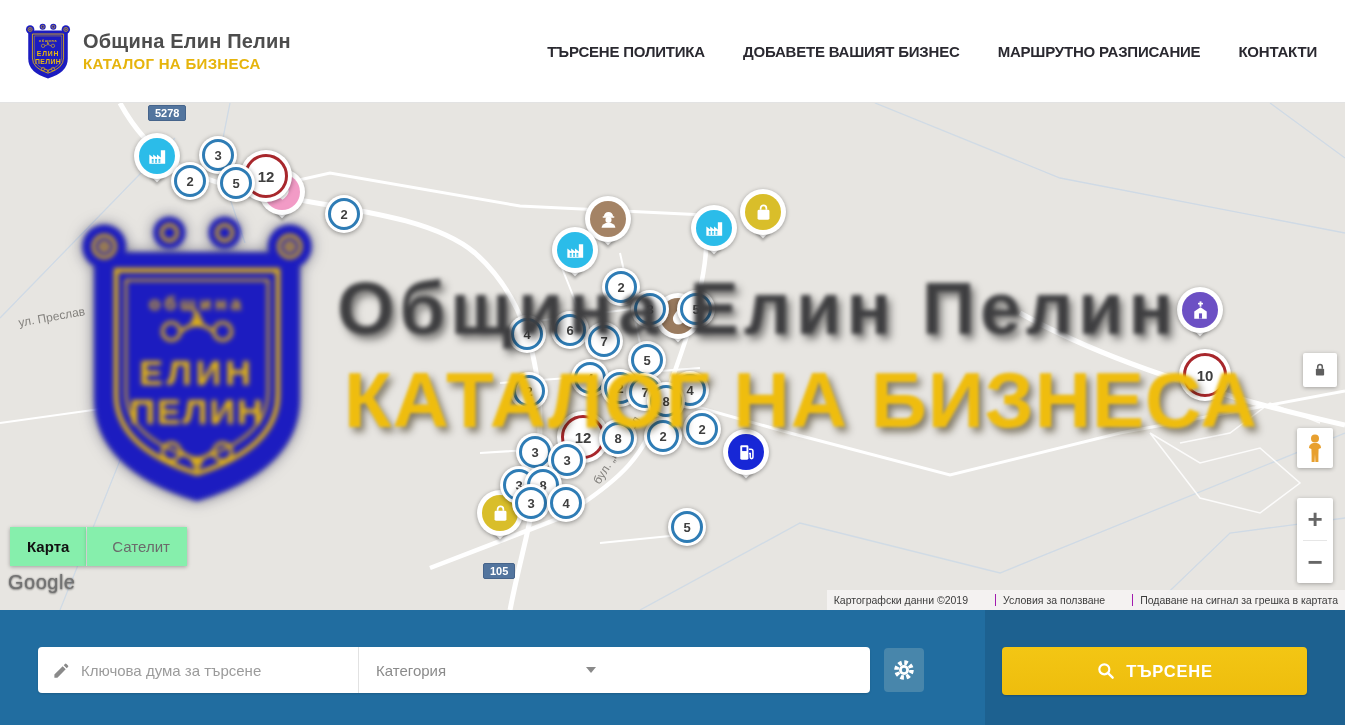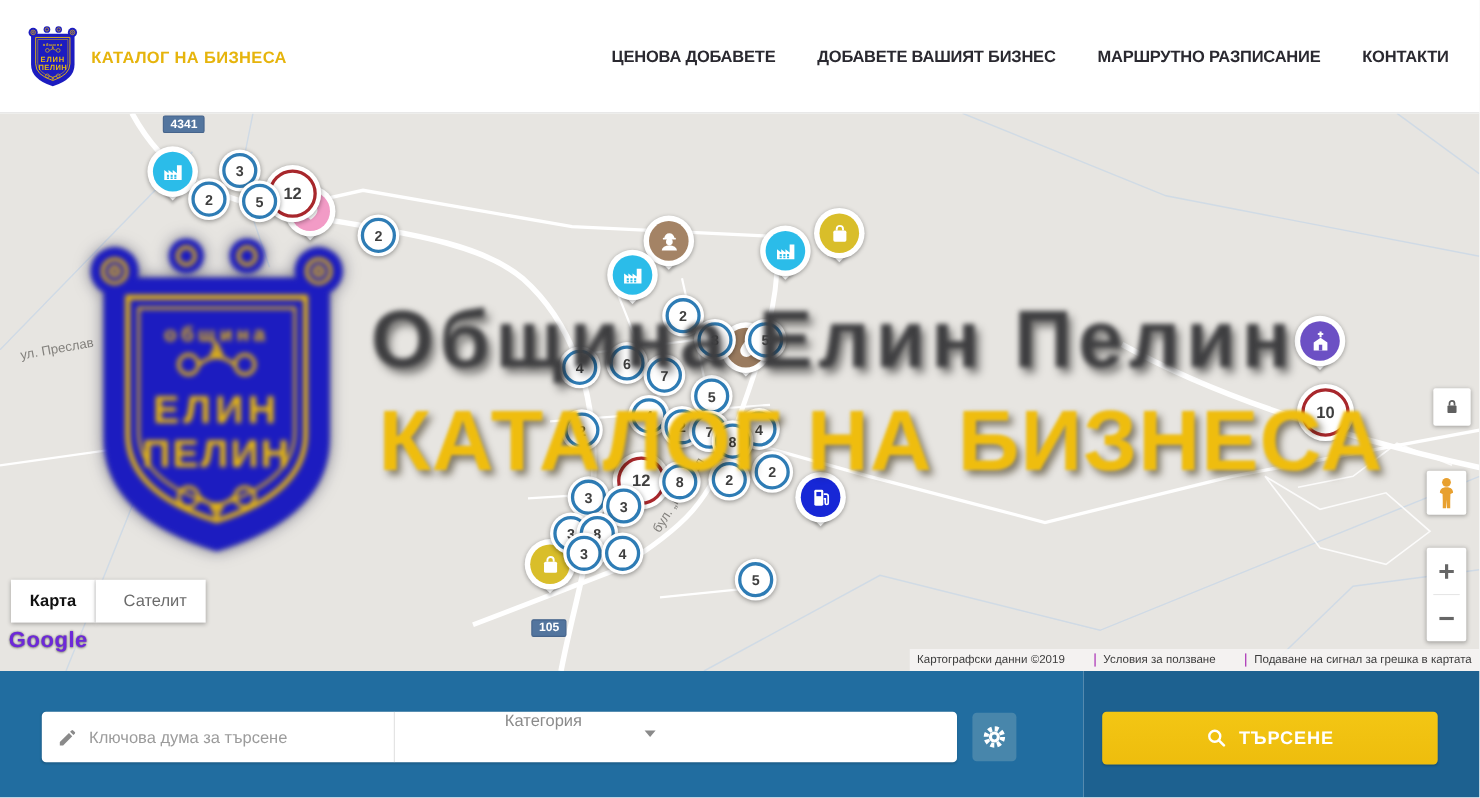--- a/index.html
+++ b/index.html
@@ -50,27 +50,27 @@
     drop-shadow(0 0 7px rgba(0,0,40,.55)); }
   .wm-title { position:absolute; left:337px; top:163px; font-size:74px; font-weight:bold;
     color:#3e3e40; letter-spacing:5px; filter:blur(2.2px);
     text-shadow:4px 5px 7px rgba(0,0,0,.5); white-space:nowrap; }
   .wm-sub { position:absolute; left:344px; top:252px; font-size:78px; font-weight:bold;
     color:#efbd0e; letter-spacing:1px; filter:blur(1.6px);
     text-shadow:4px 5px 7px rgba(40,30,0,.55); white-space:nowrap; }
 
   
   .maptype { position:absolute; left:10px; top:424px; display:flex; z-index:15; }
-  .maptype-btn { background:#ffffff; height:39px; display:flex; align-items:center;
+  .maptype-btn { background:#86efac; height:39px; display:flex; align-items:center;
     padding:0 17px; font-size:15px; cursor:pointer; box-shadow:0 1px 4px rgba(0,0,0,.3); }
   .maptype-btn.active { font-weight:bold; color:#111; border-right:1px solid #ececec; }
   .maptype-btn.inactive { color:#6b6b6b;padding-left:25px; }
 
-  .google-logo { position:absolute; left:8px; top:468px; color:#6d28d9; font-size:20px;
-    font-weight:bold; letter-spacing:.5px; z-index:15;
+  .google-logo { position:absolute; left:8px; top:468px; color:#737373; font-size:20px;
+    font-weight:normal; letter-spacing:.5px; z-index:15;
     text-shadow:0 0 2px rgba(0,0,0,.45), 0 1px 2px rgba(0,0,0,.3);text-align:center; }
 
   .attribution { position:absolute; right:0; top:487px; height:20px; display:flex;
     align-items:center; background:rgba(246,245,243,.85); font-size:10.5px;
     color:#3c3c3c; z-index:15; }
   .attribution span { padding:0 7px; white-space:nowrap; }
   .attribution .link { cursor:pointer; border-left:1px solid #a21caf;margin-left:20px; }
 
   .ctrl { position:absolute; background:#fff; box-shadow:0 1px 4px rgba(0,0,0,.3);
     border-radius:2px; z-index:15; display:flex; align-items:center; justify-content:center; }
@@ -88,21 +88,21 @@
 
   .search-group { position:absolute; left:38px; top:37px; width:832px; height:46px;
     background:#ffffff; border-radius:4px; display:flex; overflow:hidden;
     box-shadow:0 1px 2px rgba(0,0,0,.15); }
   .field { display:flex; align-items:center; height:100%; }
   .f-keyword { width:320px; padding-left:14px; }
   .f-keyword input { border:none; outline:none; flex:1; font-size:15px; color:#555;
     margin-left:10px; font-family:"Liberation Sans", sans-serif; }
   .f-keyword input::placeholder { color:#9b9b9b; }
   .f-select { border-left:1px solid #e2e2e2; padding-left:17px; cursor:pointer; }
-  .f-category { width:254px;flex-direction:column; }
+  .f-category { width:254px; }
   .f-location { width:258px; }
   .f-select .lbl { font-size:15px; color:#8b8b8b; }
   .caret { margin-left:auto; margin-right:16px; width:0; height:0;
     border-left:5px solid transparent; border-right:5px solid transparent;
     border-top:6px solid #8a8a8a; }
 
   .gear-btn { position:absolute; left:884px; top:38px; width:40px; height:44px;
     background:#4886ab; border:none; border-radius:4px; cursor:pointer;
     display:flex; align-items:center; justify-content:center; }
 
@@ -149,25 +149,26 @@
     </g>
   </symbol>
 </svg>
 
 <div class="header">
   <div class="logo">
     <svg width="46" height="57">
         <use href="#crest"></use>
       </svg>
     <div class="logo-text">
+      <div class="logo-title">Община Елин Пелин</div>
       <div class="logo-sub">КАТАЛОГ НА БИЗНЕСА</div>
     </div>
   </div>
   <div class="nav">
-    <div class="nav-item">ЦЕНОВА ДОБАВЕТЕ</div>
+    <div class="nav-item">ТЪРСЕНЕ ПОЛИТИКА</div>
     <div class="nav-item">ДОБАВЕТЕ ВАШИЯТ БИЗНЕС</div>
     <div class="nav-item">МАРШРУТНО РАЗПИСАНИЕ</div>
     <div class="nav-item">КОНТАКТИ</div>
   </div>
 </div>
 
 <div class="map">
   <svg class="roads" width="1345" height="507" viewBox="0 0 1345 507">
     <g stroke="#cdd9e6" stroke-width="1.3" fill="none" opacity=".9">
       <path d="M0 215 L175 35"></path>
@@ -183,21 +184,21 @@
       <path stroke-width="3" d="M250 88 L330 70 L520 103 L705 112"></path>
       <path stroke-width="4.5" d="M705 112 C712 160 695 215 665 295 C645 352 625 375 560 415 L430 465"></path>
       <path stroke-width="3" d="M665 295 L790 330 L950 372 L1120 330 L1345 288"></path>
       <path stroke-width="5" d="M1020 210 C1100 255 1210 292 1345 322"></path>
       <path stroke-width="2" d="M0 320 L250 285"></path>
       <path stroke-width="2" d="M560 160 L600 260 M620 150 L640 240 M520 220 L680 200 M500 280 L700 265 M480 350 L560 345 M600 440 L700 430"></path>
       <path stroke-width="1.5" opacity=".85" d="M1150 330 L1200 360 L1260 345 L1300 380 L1260 410 L1200 395 Z M1180 340 L1230 330 L1270 300 L1320 320"></path>
     </g>
   </svg>
 
-  <div class="road-badge" style="left:148px; top:2px">4341</div>
+  <div class="road-badge" style="left:148px; top:2px">5278</div>
   <div class="road-badge" style="left:483px; top:460px">105</div>
   <div class="street-label" style="left:18px; top:207px; transform:rotate(-10deg)">ул. Преслав</div>
   <div class="street-label" style="left:578px; top:340px; transform:rotate(-58deg)">бул. „Новосел</div>
 
   <div id="markers">
       <div class="pin" style="left: 134px; top: 30px;">
         <div class="tail"></div>
         <div class="body"></div>
         <div class="inner" style="background:#2bbce9; color:#2bbce9">
           <svg width="23" height="23" viewBox="0 0 24 24">

